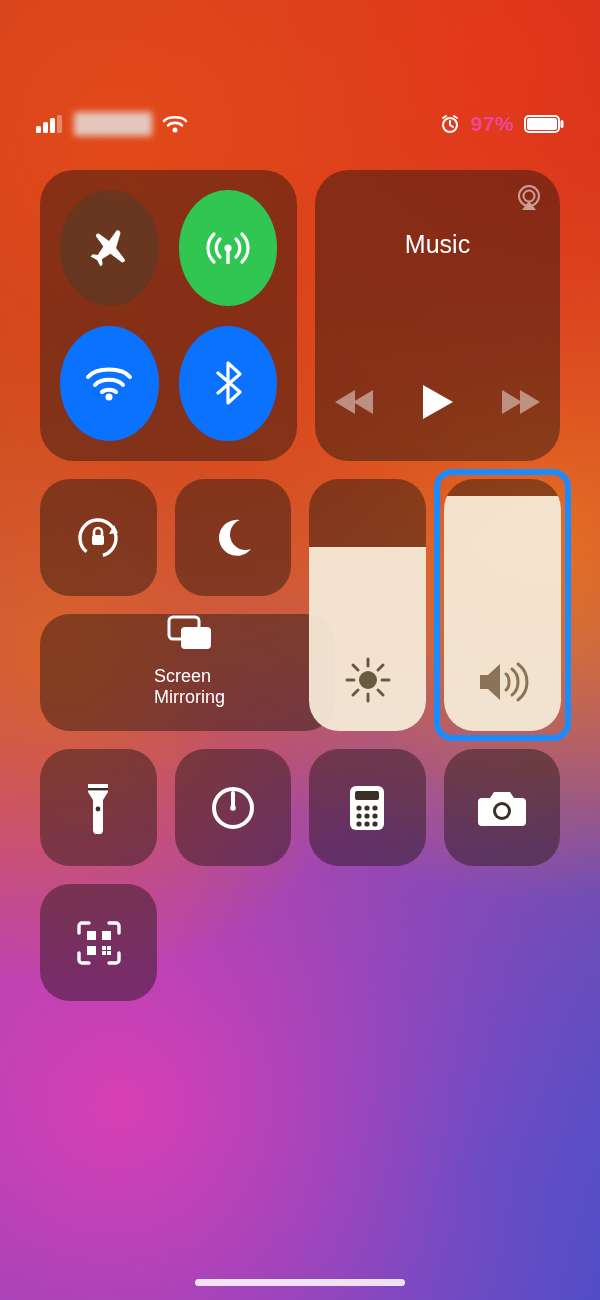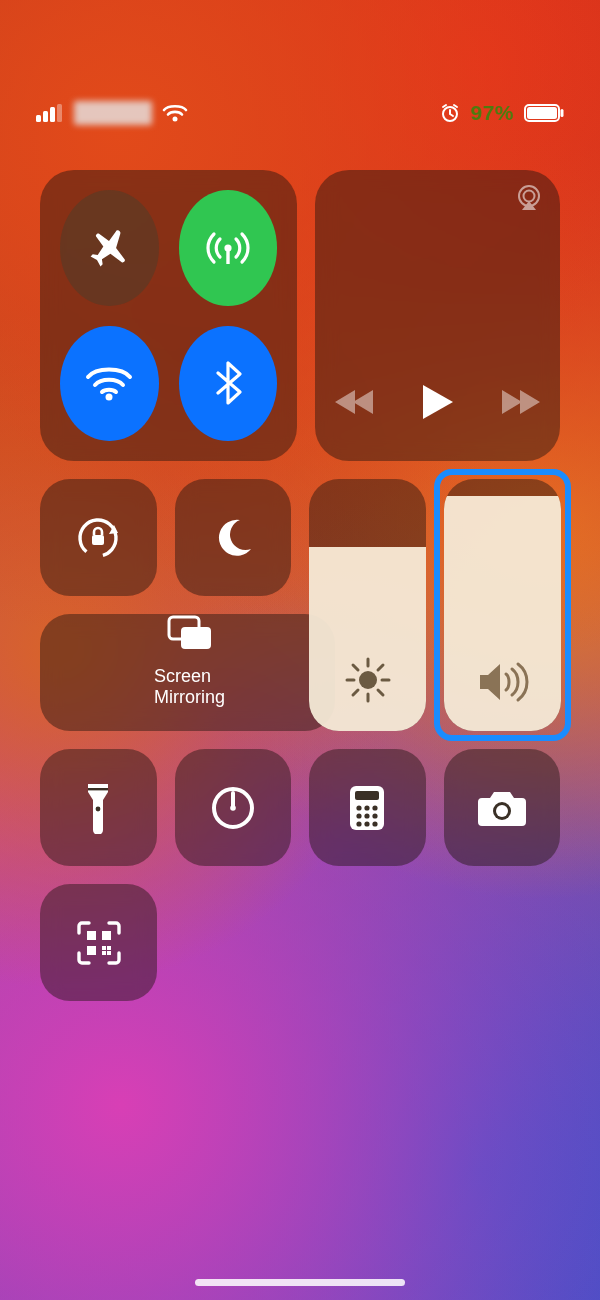--- a/index.html
+++ b/index.html
@@ -9,21 +9,21 @@
       radial-gradient(circle at 80% 5%, #e4321b 0%, transparent 45%),
       radial-gradient(circle at 10% 50%, #d8632a 0%, transparent 40%),
       radial-gradient(circle at 90% 40%, #e47d26 0%, transparent 40%),
       radial-gradient(circle at 20% 85%, #d83fb5 0%, transparent 45%),
       radial-gradient(circle at 80% 90%, #3a52cc 0%, transparent 50%),
       radial-gradient(circle at 50% 95%, #8f3fb5 0%, transparent 50%),
       linear-gradient(180deg,#c03d1c 0%,#c24a25 35%,#c04d87 65%,#5d4dbb 100%);
     position:relative;
   }
   
-  .status{position:absolute;top:0;left:0;right:0;height:120px;display:flex;align-items:flex-end;justify-content:space-between;padding:5px 36px 12px 36px;color:#4d7c0f;font-weight:600;}
+  .status{position:absolute;top:0;left:0;right:0;height:120px;display:flex;align-items:flex-end;justify-content:space-between;padding:16px 36px 12px 36px;color:#ec4899;font-weight:600;}
   .status-left,.status-right{display:flex;align-items:center;gap:10px;}
   .carrier-blur{width:78px;height:24px;background:rgba(230,230,230,.8);filter:blur(3px);border-radius:2px;}
   .battery-label{font-size:21px;letter-spacing:.5px;}
   .panel{position:absolute;left:40px;top:170px;width:520px;}
   .row{display:flex;gap:18px;margin-bottom:18px;}
   .tile{background:rgba(30,20,15,.45);border-radius:34px;backdrop-filter:blur(10px);}
   .big{width:251px;height:251px;}
   .small{width:117px;height:117px;border-radius:30px;display:flex;align-items:center;justify-content:center;}
   .wide{width:251px;height:117px;border-radius:30px;display:flex;align-items:center;justify-content:flex-start;padding:0 20px 0 24px;gap:14px;color:#fff;flex-direction:column;}
   
@@ -123,20 +123,21 @@
           </svg>
       </div>
     </div>
 
     <div class="tile big music">
       <svg width="30" height="28" viewBox="0 0 30 28" style="position:absolute;top:14px;right:16px;opacity:.55">
           <circle cx="15" cy="12" r="10" fill="none" stroke="#fff" stroke-width="2"></circle>
           <circle cx="15" cy="12" r="5.5" fill="none" stroke="#fff" stroke-width="2"></circle>
           <path d="M8 26l7-9 7 9z" fill="#fff"></path>
         </svg>
+      <div class="music-title">Music</div>
       <div class="mctl">
         <svg width="40" height="28" viewBox="0 0 40 28" opacity=".45">
             <path fill="#fff" d="M18 14L38 2v24zM0 14L20 2v24z"></path>
           </svg>
         <svg width="34" height="38" viewBox="0 0 34 38">
             <path fill="#fff" d="M2 2l30 17L2 36z"></path>
           </svg>
         <svg width="40" height="28" viewBox="0 0 40 28" opacity=".45">
             <path fill="#fff" d="M2 2l20 12L2 26zM20 2l20 12L20 26z"></path>
           </svg>

